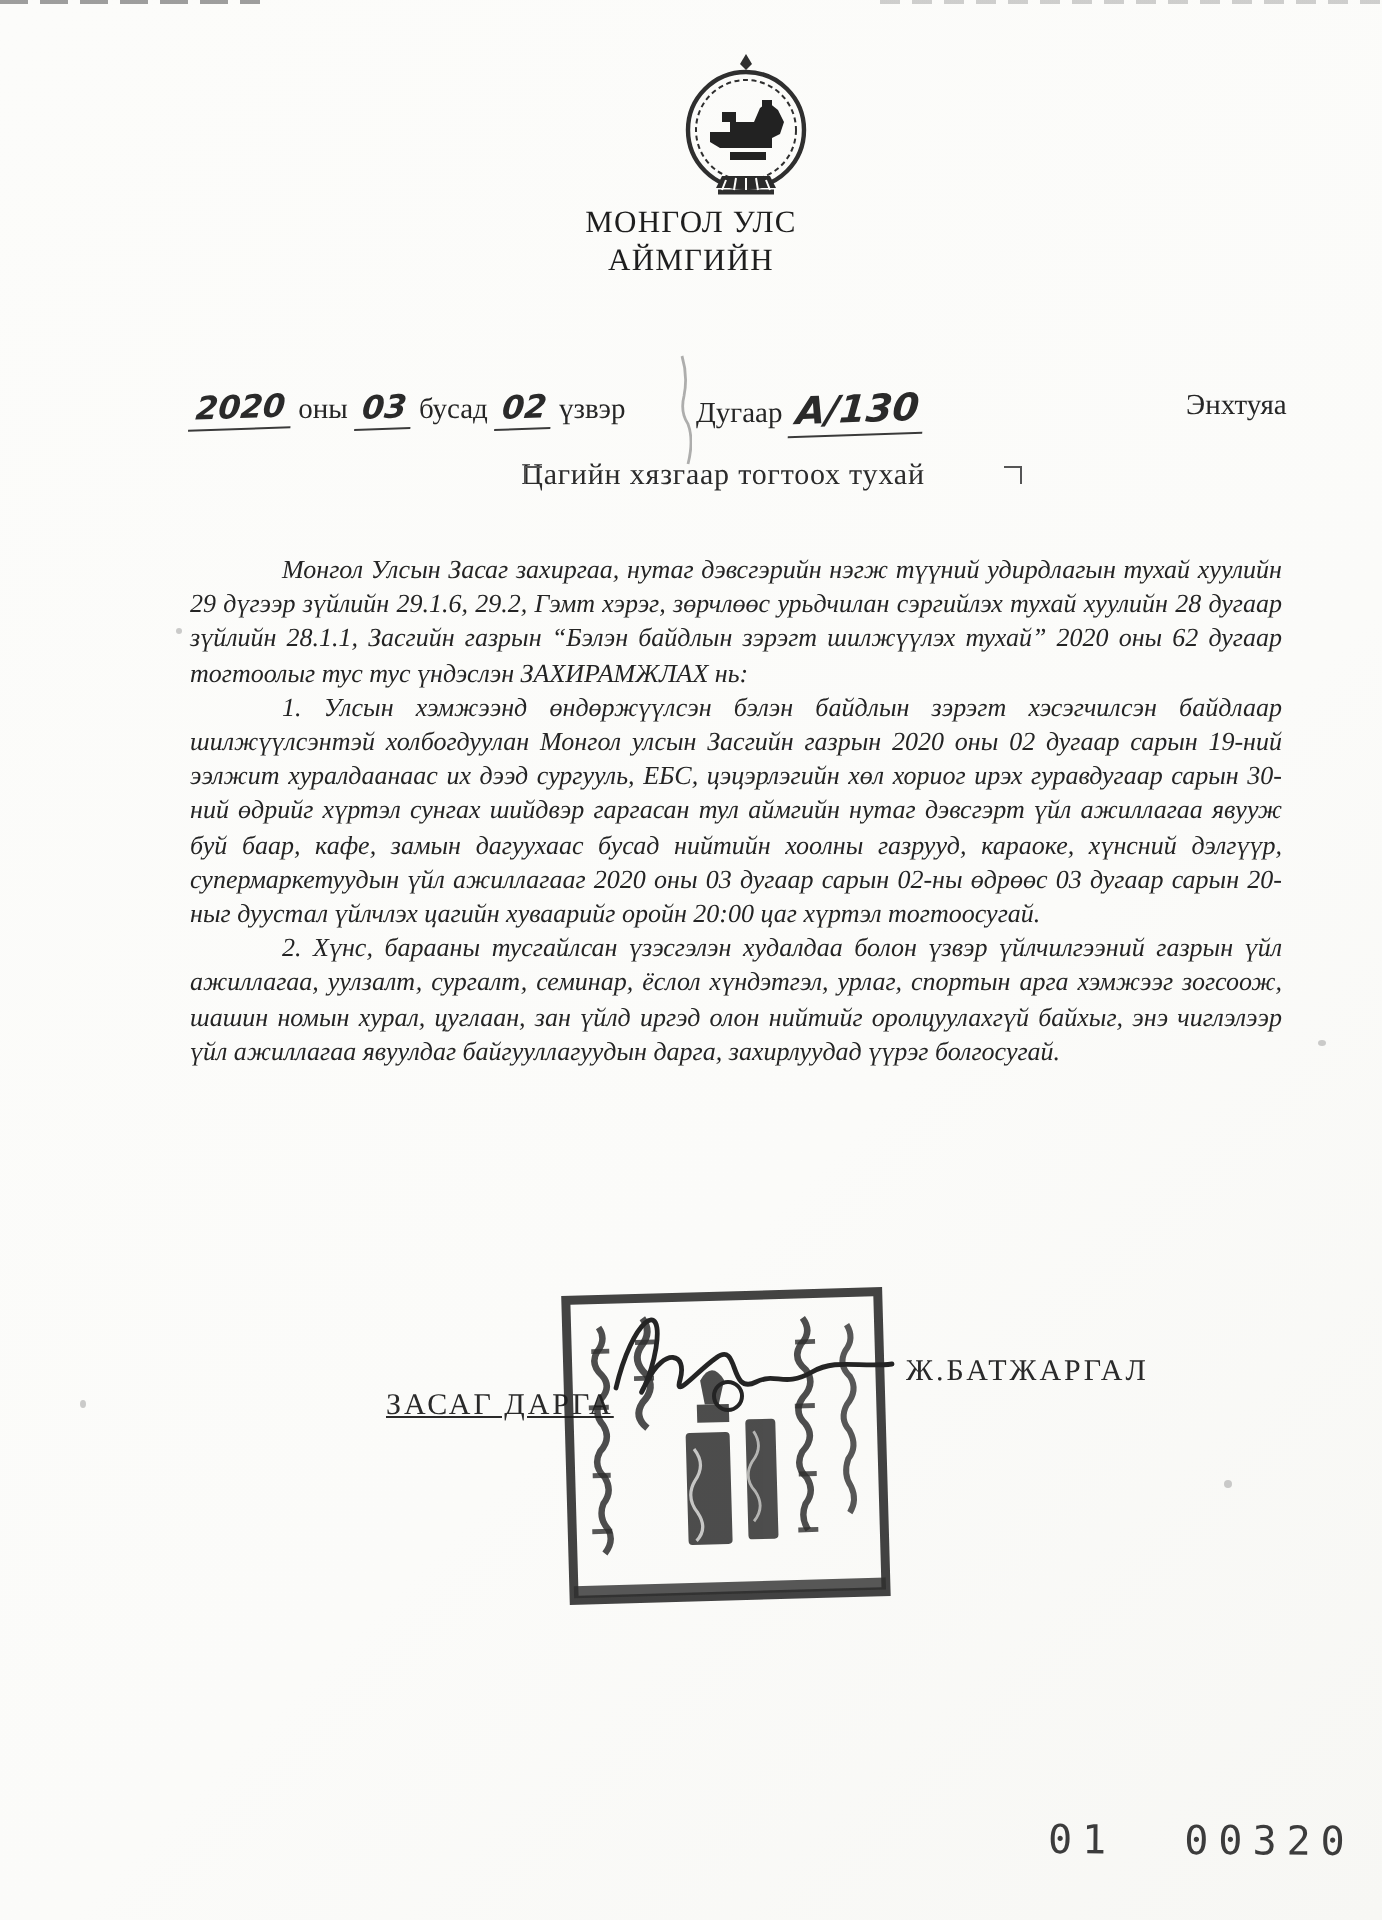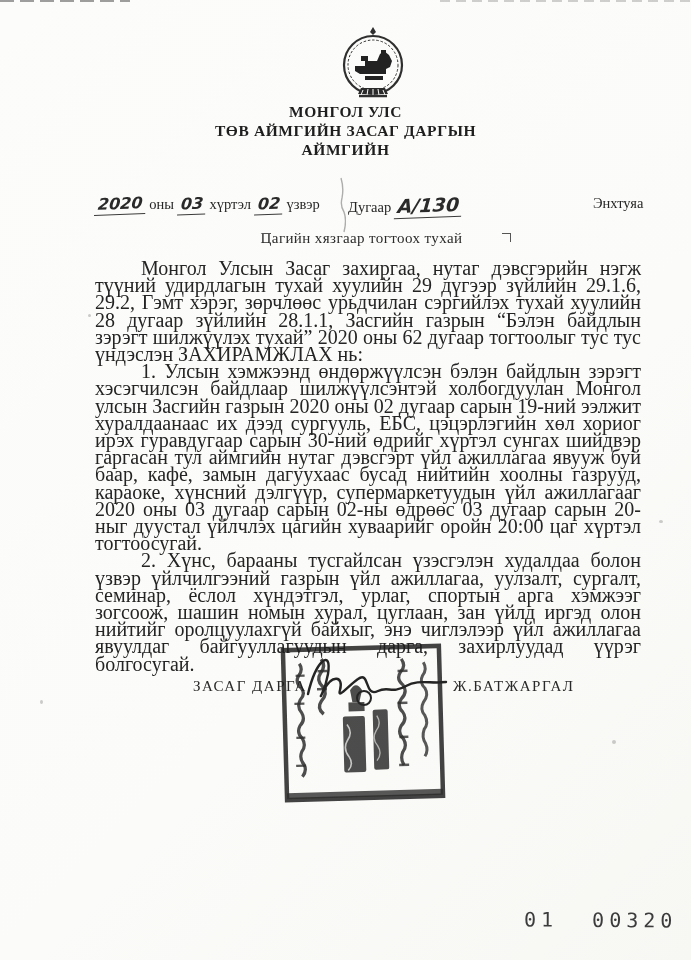--- a/index.html
+++ b/index.html
@@ -12,45 +12,45 @@
   }
   .scan-edge{position:absolute; top:0; left:0; width:130px; height:2px;
     background:repeating-linear-gradient(90deg,#6b6b6b 0 14px, transparent 14px 20px); opacity:.65;}
   .scan-edge2{position:absolute; top:0; left:440px; width:250px; height:2px;
     background:repeating-linear-gradient(90deg,#8a8a8a 0 10px, transparent 10px 16px); opacity:.4;}
   .speck{position:absolute; background:#9a9a9a; border-radius:50%; opacity:.5;}
 
   .emblem{position:absolute; left:341px; top:26px; width:64px; height:76px;}
 
   .header-block{position:absolute; top:102px; left:0; width:100%; text-align:center;
-    font-weight:bold; font-size:15.5px; line-height:19px; letter-spacing:.6px; color:#1e1e1e;}
+    font-weight:normal; font-size:15.5px; line-height:19px; letter-spacing:.6px; color:#1e1e1e;}
 
   .date-row{position:absolute; top:191px; left:0; width:100%; height:26px; font-size:14.5px;}
   .date-left{position:absolute; left:95px; top:3px; white-space:nowrap;}
   .hw{font-family:"DejaVu Sans", sans-serif; font-style:italic; font-weight:bold;
     display:inline-block; transform:skewX(-7deg) rotate(-2deg); font-size:16px; color:#2a2a2a;}
   .hw-underline{border-bottom:1.2px solid #3a3a3a; padding:0 3px 1px 3px; display:inline-block;}
   .num-group{position:absolute; left:348px; top:3px; white-space:nowrap;}
   .num-group .hw{font-size:19px;}
   .place{position:absolute; left:593px; top:4px;}
   .pen-streak{position:absolute; left:336px; top:176px; width:10px; height:58px; opacity:.55;}
 
   .title-row{position:absolute; top:230px; left:16px; width:100%; text-align:center;
     font-size:15px; letter-spacing:.4px; color:#2b2b2b;}
   .corner-mark{position:absolute; width:8px; height:8px; top:3px;}
   .corner-left{left:246px; border-left:1.3px solid #555; border-top:1.3px solid #555;}
   .corner-right{left:486px; border-right:1.3px solid #555; border-top:1.3px solid #555;}
 
-  .body-block{position:absolute; top:260px; left:95px; width:546px;
-    font-size:20px; line-height:17.2px; text-align:justify; color:#242424;}
+  .body-block{position:absolute; top:276px; left:95px; width:546px;
+    font-size:13px; line-height:17.2px; text-align:justify; color:#242424;font-style:italic;}
   .body-block p{margin:0; text-indent:46px;}
 
   .sig-row{position:absolute; top:678px; left:0; width:100%; font-size:15px;
     letter-spacing:1.5px; color:#2a2a2a;}
-  .sig-role{position:absolute; left:193px; top:0; white-space:nowrap;}
+  .sig-role{position:absolute; left:193px; top:17px; white-space:nowrap;text-decoration:underline;}
   .sig-name{position:absolute; left:453px; top:0; white-space:nowrap;}
 
   .stamp{position:absolute; left:281px; top:644px; width:164px; height:160px;
     transform:rotate(-1.6deg); opacity:.92;}
   .signature-svg{position:absolute; left:288px; top:646px; width:190px; height:66px;}
 
   .footer-code{position:absolute; left:524px; top:908px;
     font-family:"DejaVu Sans Mono", monospace; font-size:20px; letter-spacing:5px;
     color:#3c3c3c; transform:rotate(.4deg); white-space:pre;}
 </style>
@@ -78,30 +78,29 @@
         <path d="M24 50 h18 v4 h-18 z"></path>
       </g>
       <path d="M20 62 h24 l3 6 h-30 z" fill="#2a2a2a" stroke="none"></path>
       <path d="M18 70 h28" stroke-width="2.5"></path>
       <path d="M22 64 l-2 5 M27 63 l-1 6 M32 63 v6 M37 63 l1 6 M42 64 l2 5" stroke="#fbfbf9" stroke-width="1"></path>
     </g>
   </svg>
 
   <div class="header-block">
     <div>МОНГОЛ УЛС</div>
-    <div>ТӨВ АЙМГИЙН ЗАСАГ ДАРГЫН</div>
     <div>АЙМГИЙН</div>
   </div>
 
   <div class="date-row">
     <span class="date-left">
       <span class="hw hw-underline">2020</span>
       <span>оны</span>
       <span class="hw hw-underline">03</span>
-      <span>хүртэл</span>
+      <span>бусад</span>
       <span class="hw hw-underline">02</span>
       <span>үзвэр</span>
     </span>
     <span class="num-group">
       <span>Дугаар</span>
       <span class="hw hw-underline">А/130</span>
     </span>
     <span class="place">Энхтуяа</span>
   </div>
   <svg class="pen-streak" viewBox="0 0 10 58">

